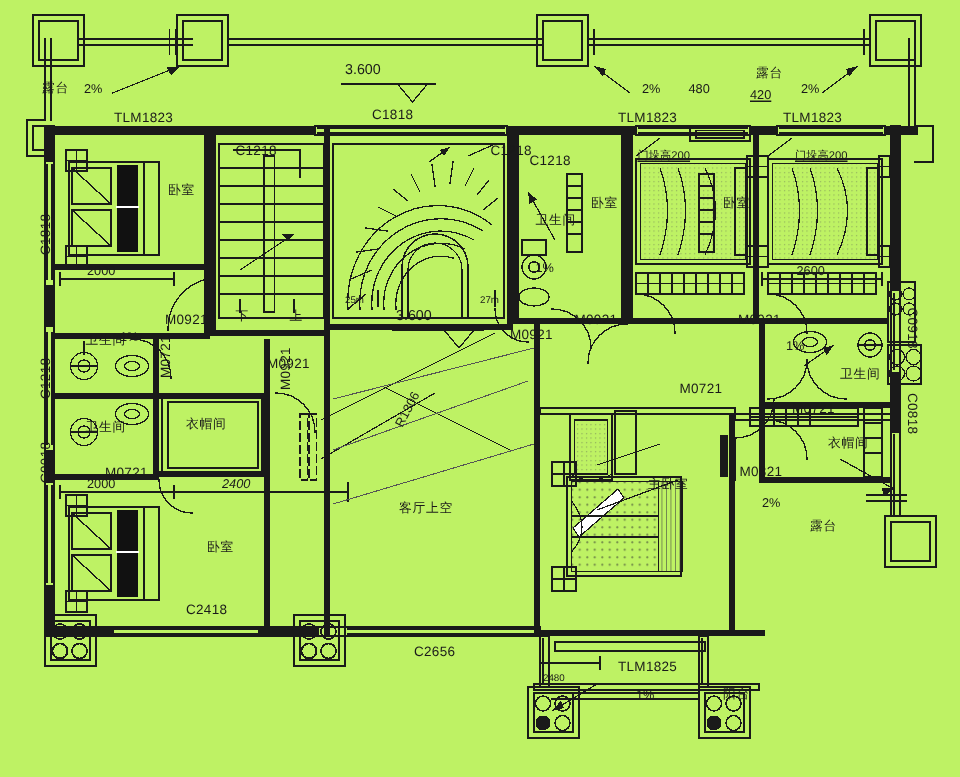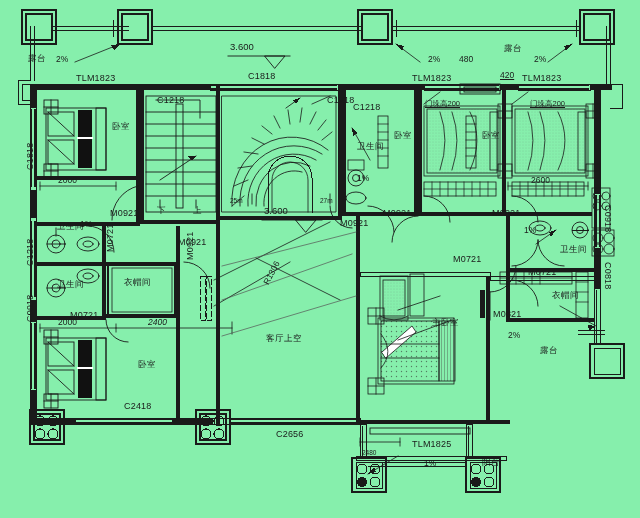--- a/index.html
+++ b/index.html
@@ -5,21 +5,21 @@
 <style>
   html,body{margin:0;padding:0;background:#ffffff;}
   body{
     font-family:"Liberation Sans","DejaVu Sans",sans-serif;
     -webkit-font-smoothing:antialiased;
   }
   #plan-root{
     position:relative;
     width:640px;
     height:518px;
-    background:#86efac;
+    background:#bef264;
     overflow:hidden;
   }
   #plan-svg{position:absolute;left:0;top:0;width:640px;height:518px;}
 
   
   .lbl{
     position:absolute;
     font-family:"Liberation Sans","DejaVu Sans",sans-serif;
     color:#1a1a1a;
     white-space:nowrap;
@@ -659,21 +659,21 @@
   <div class="lbl lbl-door" style="left:493px;top:310px;">M0821</div>
 
   <div class="lbl lbl-small" style="left:425px;top:100px;text-decoration:underline;">门垛高200</div>
   <div class="lbl lbl-small" style="left:530px;top:100px;text-decoration:underline;">门垛高200</div>
 
   <div class="lbl lbl-dim" style="left:58px;top:176px;">2000</div>
   <div class="lbl lbl-dim" style="left:58px;top:318px;">2000</div>
   <div class="lbl lbl-dim" style="left:148px;top:318px;font-style:italic;">2400</div>
   <div class="lbl lbl-dim" style="left:531px;top:176px;">2600</div>
   <div class="lbl lbl-dim" style="left:459px;top:55px;">480</div>
-  <div class="lbl lbl-dim" style="left:500px;top:71px;text-decoration:underline;">420</div>
+  <div class="lbl lbl-dim" style="left:500px;top:59px;text-decoration:underline;">420</div>
   <div class="lbl rot-dim" style="left:262px;top:282px;">R1306</div>
   <div class="lbl lbl-tiny" style="left:362px;top:450px;">2480</div>
 
   <div class="lbl lbl-room" style="left:157px;top:206px;">下</div>
   <div class="lbl lbl-room" style="left:193px;top:206px;">上</div>
   <div class="lbl lbl-tiny" style="left:230px;top:198px;">25m</div>
   <div class="lbl lbl-tiny" style="left:320px;top:198px;">27m</div>
 
 
 </div>

